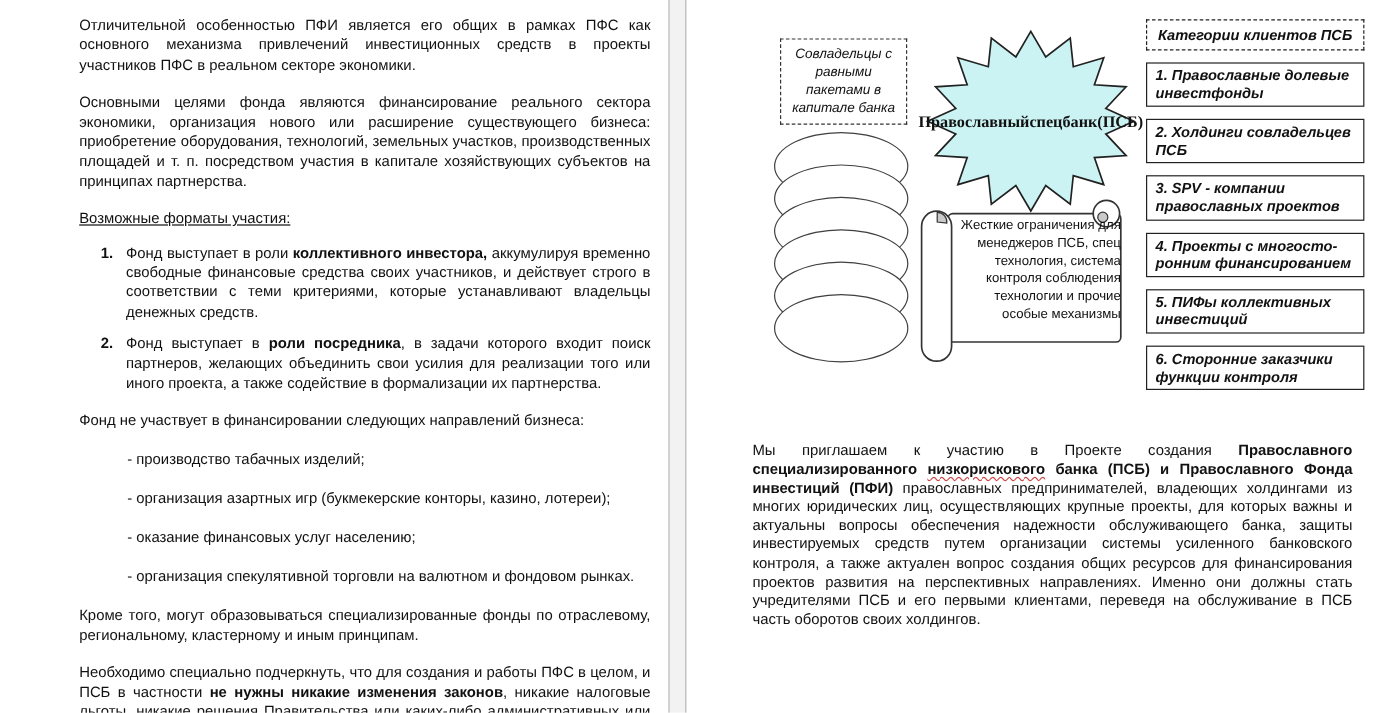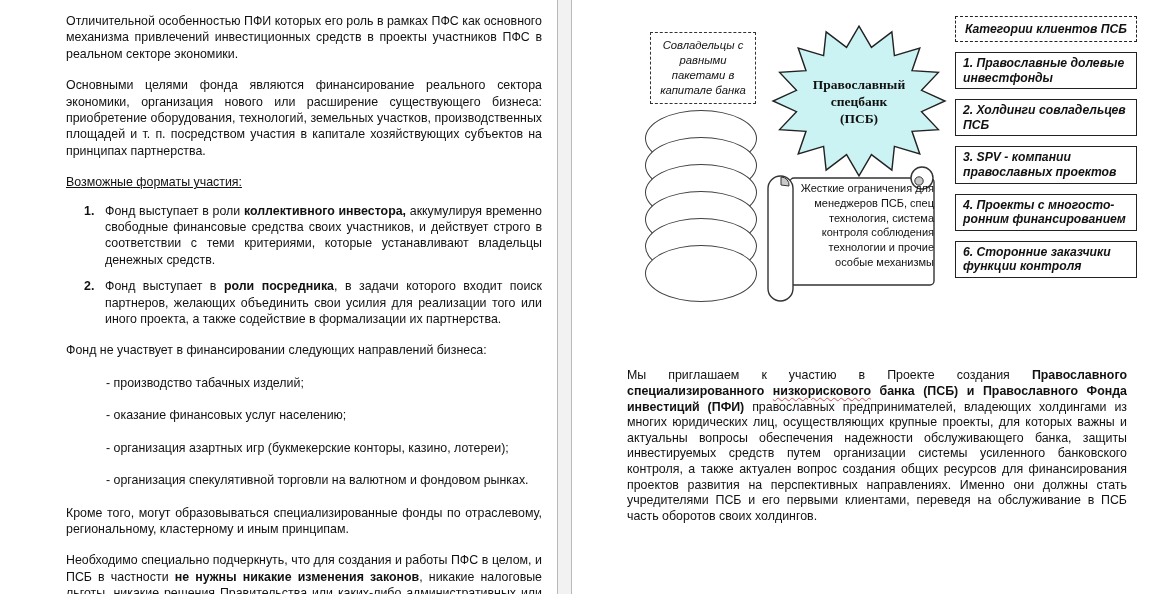--- a/index.html
+++ b/index.html
@@ -51,21 +51,21 @@
   }
   .disk{
     position:absolute;left:72px;width:112px;height:57px;
     background:#fff;border:1.4px solid #404040;border-radius:50%;
     box-sizing:border-box;
   }
   #star-wrap{left:198px;top:24px;width:176px;height:154px;}
   #star-wrap svg{position:absolute;left:0;top:0;}
   #star-label{
     position:absolute;left:0;top:0;width:100%;height:100%;
-    display:flex;flex-direction:column;justify-content:center;align-items:center;
+    display:flex;justify-content:center;align-items:center;
     font-family:"Liberation Serif", serif;font-weight:bold;
     font-size:13.5px;line-height:17px;text-align:right;
   }
   #scroll-wrap{left:190px;top:163px;width:180px;height:142px;}
   #scroll-wrap svg{position:absolute;left:0;top:0;}
   #scroll-text{
     position:absolute;left:33px;top:18px;width:138px;
     font-size:11px;line-height:14.8px;text-align:right;
   }
   #categories{
@@ -89,41 +89,41 @@
     left:55px;top:534px;width:500px;
     font-size:12.6px;font-weight:bold;text-align:left;
   }
 </style>
 </head>
 <body>
 
 <div class="page" id="page-left">
   <div class="doc-col">
 
-    <p class="para">Отличительной особенностью ПФИ которых его роль в рамках ПФС как основного механизма привлечений инвестиционных средств в проекты участников ПФС в реальном секторе экономики.</p>
+    <p class="para">Отличительной особенностью ПФИ является его общих в рамках ПФС как основного механизма привлечений инвестиционных средств в проекты участников ПФС в реальном секторе экономики.</p>
 
     <p class="para">Основными целями фонда являются финансирование реального сектора экономики, организация нового или расширение существующего бизнеса: приобретение оборудования, технологий, земельных участков, производственных площадей и т. п. посредством участия в капитале хозяйствующих субъектов на принципах партнерства.</p>
 
     <p class="para tight"><span class="u">Возможные форматы участия:</span></p>
 
     <div class="num-row">
       <span class="num">1.</span>
       <div class="num-text"><span>Фонд выступает в роли </span><b>коллективного инвестора,</b><span> аккумулируя временно свободные финансовые средства своих участников, и действует строго в соответствии с теми критериями, которые устанавливают владельцы денежных средств.</span></div>
     </div>
 
     <div class="num-row" style="margin-bottom:14px;">
       <span class="num">2.</span>
       <div class="num-text"><span>Фонд выступает в </span><b>роли посредника</b><span>, в задачи которого входит поиск партнеров, желающих объединить свои усилия для реализации того или иного проекта, а также содействие в формализации их партнерства.</span></div>
     </div>
 
     <p class="para" style="margin-bottom:17px;">Фонд не участвует в финансировании следующих направлений бизнеса:</p>
 
     <p class="dash-item">- производство табачных изделий;</p>
+    <p class="dash-item">- организация азартных игр (букмекерские конторы, казино, лотереи);</p>
     <p class="dash-item">- оказание финансовых услуг населению;</p>
-    <p class="dash-item">- организация азартных игр (букмекерские конторы, казино, лотереи);</p>
     <p class="dash-item">- организация спекулятивной торговли на валютном и фондовом рынках.</p>
 
     <p class="para">Кроме того, могут образовываться специализированные фонды по отраслевому, региональному, кластерному и иным принципам.</p>
 
     <p class="para"><span>Необходимо специально подчеркнуть, что для создания и работы ПФС в целом, и ПСБ в частности </span><b>не нужны никакие изменения законов</b><span>, никакие налоговые льготы, никакие решения Правительства или каких-либо </span><span class="wavy-blue">административных</span><span> или иных органов - </span></p>
 
   </div>
 </div>
 
 <div id="page-gap"></div>
@@ -162,19 +162,20 @@
     </svg>
     <div id="scroll-text">Жесткие ограничения для менеджеров ПСБ, спец технология, система контроля соблюдения технологии и прочие особые механизмы</div>
   </div>
 
   <div class="abs" id="categories">
     <div class="cat-header">Категории клиентов ПСБ</div>
     <div class="cat-box">1. Православные долевые инвестфонды</div>
     <div class="cat-box">2. Холдинги совладельцев ПСБ</div>
     <div class="cat-box">3. SPV - компании православных проектов</div>
     <div class="cat-box">4. Проекты с многосто-ронним финансированием</div>
+    <div class="cat-box">5. ПИФы коллективных инвестиций</div>
     <div class="cat-box">6. Сторонние заказчики функции контроля</div>
   </div>
 
   <p class="abs" id="invite-para"><span>Мы приглашаем к участию в Проекте создания </span><b>Православного специализированного </b><b class="wavy-red">низкорискового</b><b> банка (ПСБ) и Православного Фонда инвестиций (ПФИ)</b><span> православных предпринимателей, владеющих холдингами из многих юридических лиц, осуществляющих крупные проекты, для которых важны и актуальны вопросы обеспечения надежности обслуживающего банка, защиты инвестируемых средств путем организации системы усиленного банковского контроля, а также актуален вопрос создания общих ресурсов для финансирования проектов развития на перспективных направлениях.  Именно они должны стать учредителями ПСБ и его первыми клиентами, переведя на обслуживание в ПСБ часть оборотов своих холдингов.</span></p>
 
 
 </div>
 
 </body></html>

